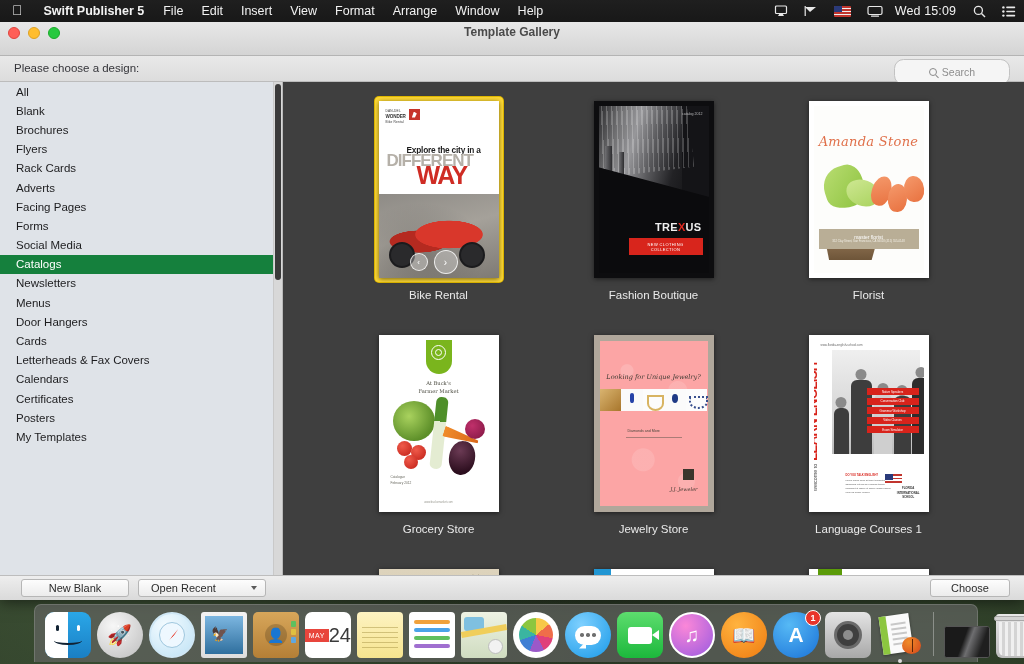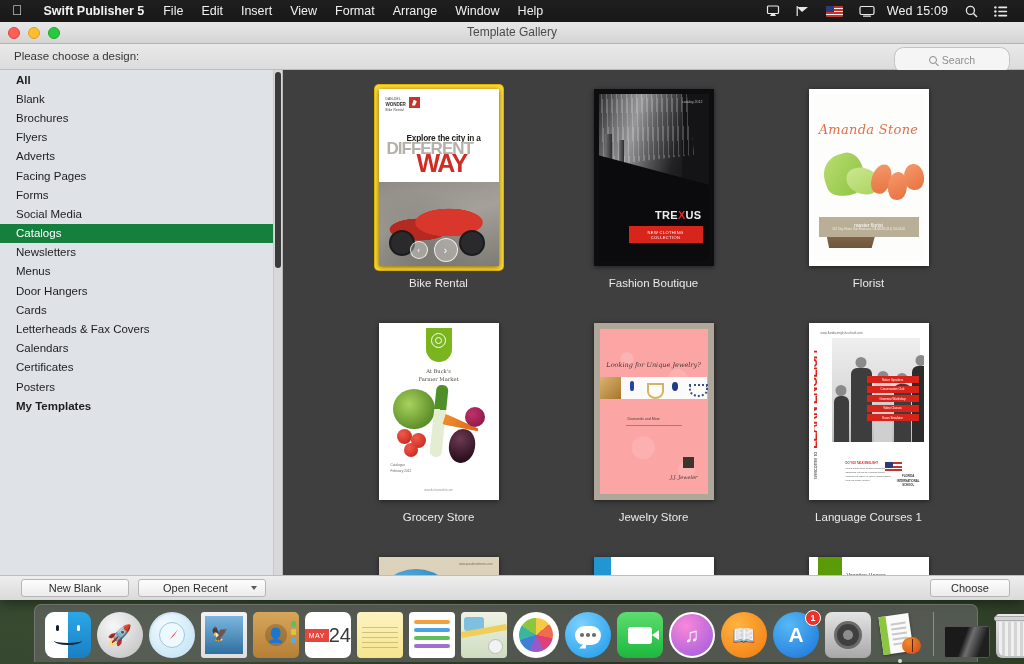--- a/index.html
+++ b/index.html
@@ -25,21 +25,21 @@
     position:absolute; top:0; left:0; width:1024px; height:22px;
     background:linear-gradient(to bottom,#1f1f1f 0%, #181818 100%);
     display:flex; align-items:center;
     color:#f2f2f2; font-size:12.5px;
     z-index:50;
   }
   .menubar .apple { padding:0 11px 0 12px; font-size:14px; line-height:1; position:relative; top:-1px; }
   .menubar .app-name { font-weight:bold; padding:0 10px; font-size:12.5px; }
   .menubar .mi { padding:0 9px; font-size:12.5px; }
   .menubar .spacer { flex:1; }
-  .menubar .right { display:flex; align-items:center; gap:0; padding-right:8px; }
+  .menubar .right { display:flex; align-items:center; gap:0; padding-right:0; }
   .menubar .ri { padding:0 8px; display:flex; align-items:center; }
   .menu-clock { font-size:12.5px; padding:0 9px 0 4px; letter-spacing:.1px; }
   .flag {
     width:17px; height:11px; border-radius:1px; overflow:hidden;
     background:
       linear-gradient(to bottom,#c1352e 0 14%, #f0f0f0 14% 28%, #c1352e 28% 42%, #f0f0f0 42% 56%,
                       #c1352e 56% 70%, #f0f0f0 70% 84%, #c1352e 84% 100%);
     position:relative;
   }
   .flag:before {
@@ -48,23 +48,24 @@
   }
 
   
   .window {
     position:absolute; left:0; top:22px; width:1024px; height:578px;
     background:#ececec;
     box-shadow:0 2px 14px rgba(0,0,0,.55);
     overflow:hidden;
   }
   .titlebar {
-    position:relative; height:22px;
+    position:relative; height:34px;
     background:linear-gradient(to bottom,#e8e8e8,#d4d4d4);
     border-bottom:1px solid #b4b4b4;
+    font-weight:bold;
   }
   .traffic { position:absolute; left:8px; top:5px; display:flex; gap:8px; }
   .dot { width:12px; height:12px; border-radius:50%; }
   .dot.r { background:#ff5f57; border:.5px solid #e0443e; }
   .dot.y { background:#ffbd2e; border:.5px solid #dea123; }
   .dot.g { background:#28c940; border:.5px solid #1aab29; }
   .win-title {
     position:absolute; left:0; right:0; top:3px; text-align:center;
     font-size:12px; color:#4a4a4a;
   }
@@ -98,21 +99,21 @@
   .sidebar {
     width:283px; background:#dfe3e8;
     border-right:1px solid #b9b9b9;
     position:relative; overflow:hidden;
   }
   .side-item {
     height:19.2px; display:flex; align-items:center;
     padding-left:16px; font-size:11.5px; color:#1c1c1e;
     white-space:nowrap;
   }
-  .side-item.bold { font-weight:bold; }
+  .side-item.bold { font-weight:normal; }
   .side-item.sel { background:#15803d; color:#fff; }
   .side-scroll {
     position:absolute; right:0; top:0; width:9px; height:505px;
     background:#d8d8d8; border-left:1px solid #c9c9c9;
   }
   .side-thumb {
     position:absolute; right:1.5px; top:2px; width:6px; height:196px;
     background:#3a3a3a; border-radius:3px;
   }
 
@@ -415,21 +416,21 @@
     display:flex; align-items:center; justify-content:center;
     cursor:default;
   }
   .btn-newblank { width:108px; margin-left:7px; }
   .btn-choose { width:80px; }
   .select {
     margin-left:9px; width:128px; height:18px;
     border:1px solid #b6b6b6; border-radius:3px;
     background:linear-gradient(to bottom,#fdfdfd,#ececec);
     font-size:11px; color:#2b2b2b; position:relative;
-    display:flex; align-items:center; padding-left:24px;
+    display:flex; align-items:center; padding-left:12px;
   }
   .select .chev {
     position:absolute; right:8px; top:6px;
     width:0; height:0; border-left:3.5px solid transparent;
     border-right:3.5px solid transparent; border-top:4px solid #5a5a5a;
   }
   .bottombar .grow { flex:1; }
 
   
   .dock {
@@ -660,20 +661,21 @@
       </div>
     </div>
 
     <div class="body-row">
 
       <div class="sidebar">
         <div class="side-item bold">All</div>
         <div class="side-item">Blank</div>
         <div class="side-item">Brochures</div>
         <div class="side-item">Flyers</div>
+        <div class="side-item">Rack Cards</div>
         <div class="side-item">Adverts</div>
         <div class="side-item">Facing Pages</div>
         <div class="side-item">Forms</div>
         <div class="side-item">Social Media</div>
         <div class="side-item sel">Catalogs</div>
         <div class="side-item">Newsletters</div>
         <div class="side-item">Menus</div>
         <div class="side-item">Door Hangers</div>
         <div class="side-item">Cards</div>
         <div class="side-item">Letterheads &amp; Fax Covers</div>

